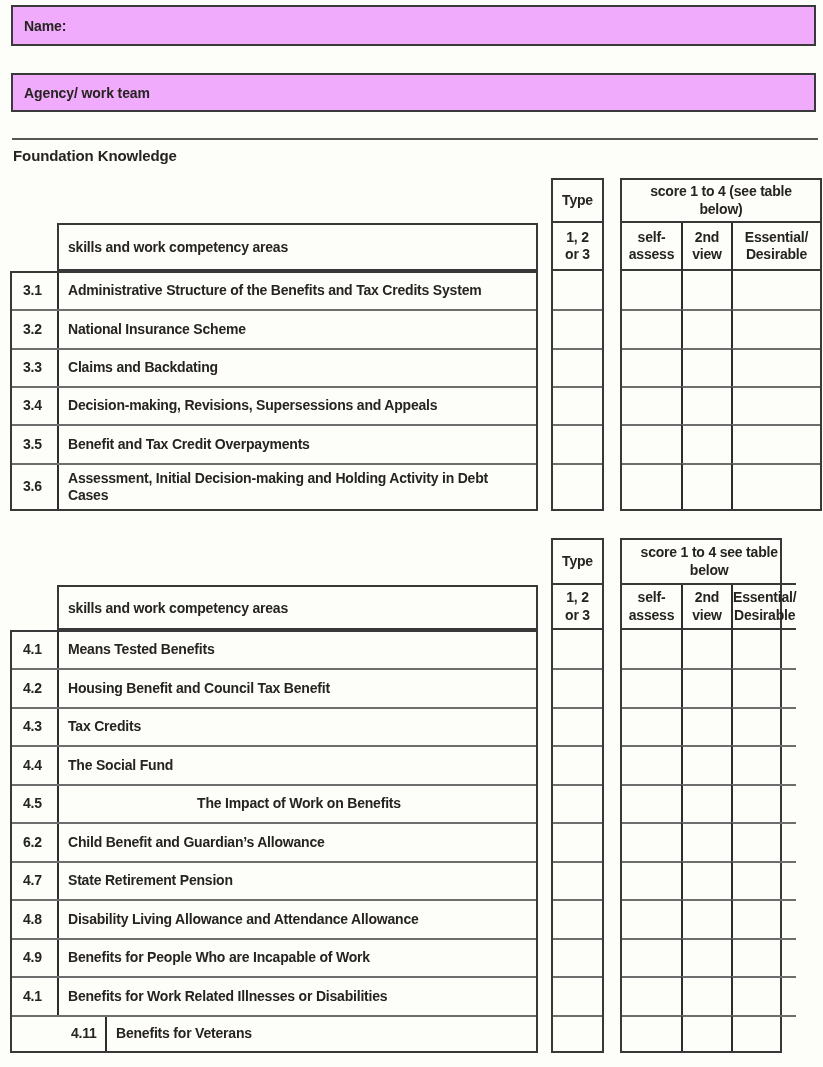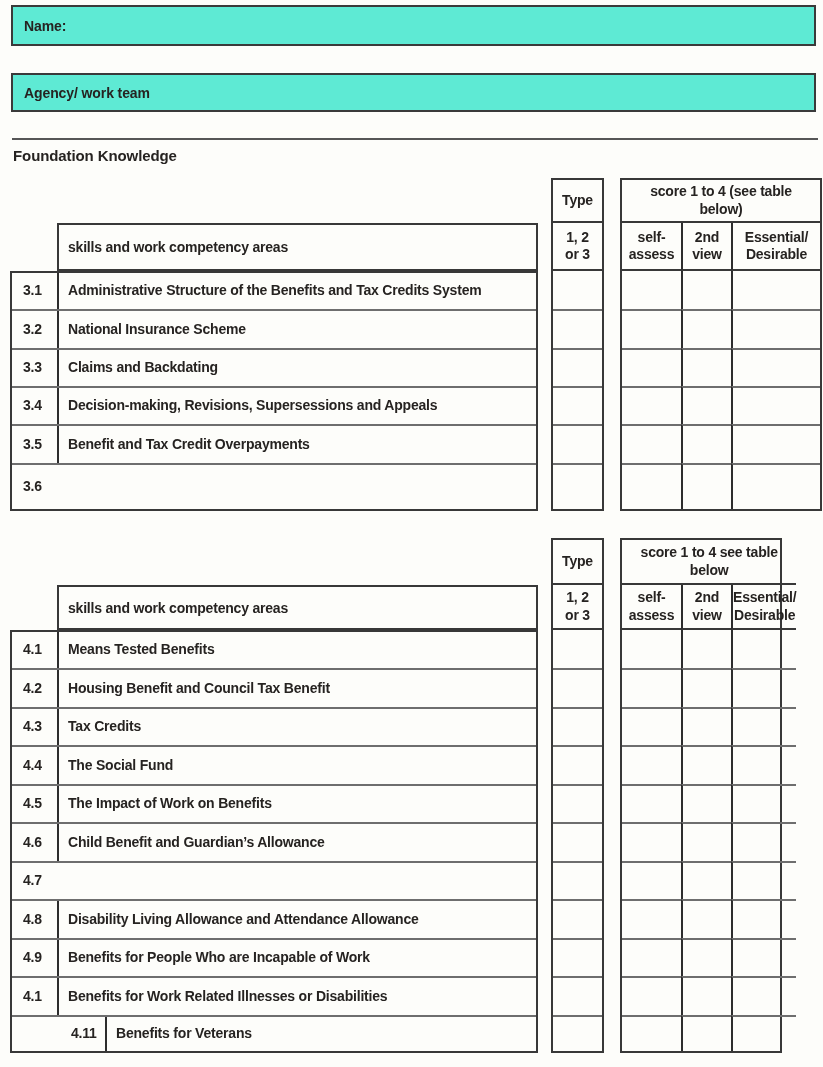--- a/index.html
+++ b/index.html
@@ -2,21 +2,21 @@
 <html><head>
 <meta charset="utf-8">
 <style>
   html,body{margin:0;padding:0;background:#ffffff;}
   .page{
     position:relative;width:823px;height:1067px;background:#fdfdfa;
     font-family:"Liberation Sans",sans-serif;color:#262321;overflow:hidden;
   }
   .abs{position:absolute;box-sizing:border-box;}
   .fill-box{
-    border:2px solid #3a3a3a;background:#5eead4;
+    border:2px solid #3a3a3a;background:#f0abfc;
     display:flex;align-items:center;padding-left:11px;
   }
   .name-box{left:11px;top:5px;width:805px;height:41px;}
   .agency-box{left:11px;top:73px;width:805px;height:39px;}
   .lbl{font-size:14px;font-weight:700;letter-spacing:-0.1px;}
   .rule{left:12px;top:138px;width:806px;height:2px;background:#565656;}
   .heading{left:13px;top:147px;font-size:15px;font-weight:700;letter-spacing:-0.1px;}
   .col-table{background:#fdfdfa;border:2px solid #383838;}
   .cell{
     box-sizing:border-box;display:flex;align-items:center;justify-content:center;
@@ -140,20 +140,24 @@
           <span class="pl">3.5</span>
         </div>
         <div class="cell left-cell dark-l skill-cell" style="height: 100%;">
           <span class="pl">Benefit and Tax Credit Overpayments</span>
         </div>
       </div>
       <div class="grid sep-t" style="height: 46px; grid-template-columns: 45px 1fr; box-sizing: border-box;">
         <div class="cell left-cell num-cell" style="height: 100%;">
           <span class="pl">3.6</span>
         </div>
+        <div class="cell left-cell dark-l skill-cell" style="height: 100%;">
+          <span class="pl">Assessment, Initial Decision-making and Holding Activity in Debt
+Cases</span>
+        </div>
       </div>
     </div>
     <div class="abs col-table" style="left: 551px; top: 538px; width: 53px; height: 515px;">
       <div class="cell dark-b" style="height: 45px;">
         <span class="pl">Type</span>
       </div>
       <div class="cell dark-b" style="height: 45px;">
         <span class="pl">1, 2
 or 3</span>
       </div>
@@ -253,35 +257,38 @@
           <span class="pl">4.4</span>
         </div>
         <div class="cell left-cell dark-l skill-cell" style="height: 100%;">
           <span class="pl">The Social Fund</span>
         </div>
       </div>
       <div class="grid sep-t" style="height: 38px; grid-template-columns: 45px 1fr; box-sizing: border-box;">
         <div class="cell left-cell num-cell" style="height: 100%;">
           <span class="pl">4.5</span>
         </div>
-        <div class="cell left-cell dark-l skill-cell" style="height: 100%;">
+        <div class="cell left-cell dark-l skill-cell" style="height: 100%; justify-content: center;">
           <span class="pl">The Impact of Work on Benefits</span>
         </div>
       </div>
       <div class="grid sep-t" style="height: 39px; grid-template-columns: 45px 1fr; box-sizing: border-box;">
         <div class="cell left-cell num-cell" style="height: 100%;">
-          <span class="pl">4.6</span>
+          <span class="pl">6.2</span>
         </div>
         <div class="cell left-cell dark-l skill-cell" style="height: 100%;">
           <span class="pl">Child Benefit and Guardian’s Allowance</span>
         </div>
       </div>
       <div class="grid sep-t" style="height: 38px; grid-template-columns: 45px 1fr; box-sizing: border-box;">
         <div class="cell left-cell num-cell" style="height: 100%;">
           <span class="pl">4.7</span>
+        </div>
+        <div class="cell left-cell dark-l skill-cell" style="height: 100%;">
+          <span class="pl">State Retirement Pension</span>
         </div>
       </div>
       <div class="grid sep-t" style="height: 39px; grid-template-columns: 45px 1fr; box-sizing: border-box;">
         <div class="cell left-cell num-cell" style="height: 100%;">
           <span class="pl">4.8</span>
         </div>
         <div class="cell left-cell dark-l skill-cell" style="height: 100%;">
           <span class="pl">Disability Living Allowance and Attendance Allowance</span>
         </div>
       </div>

